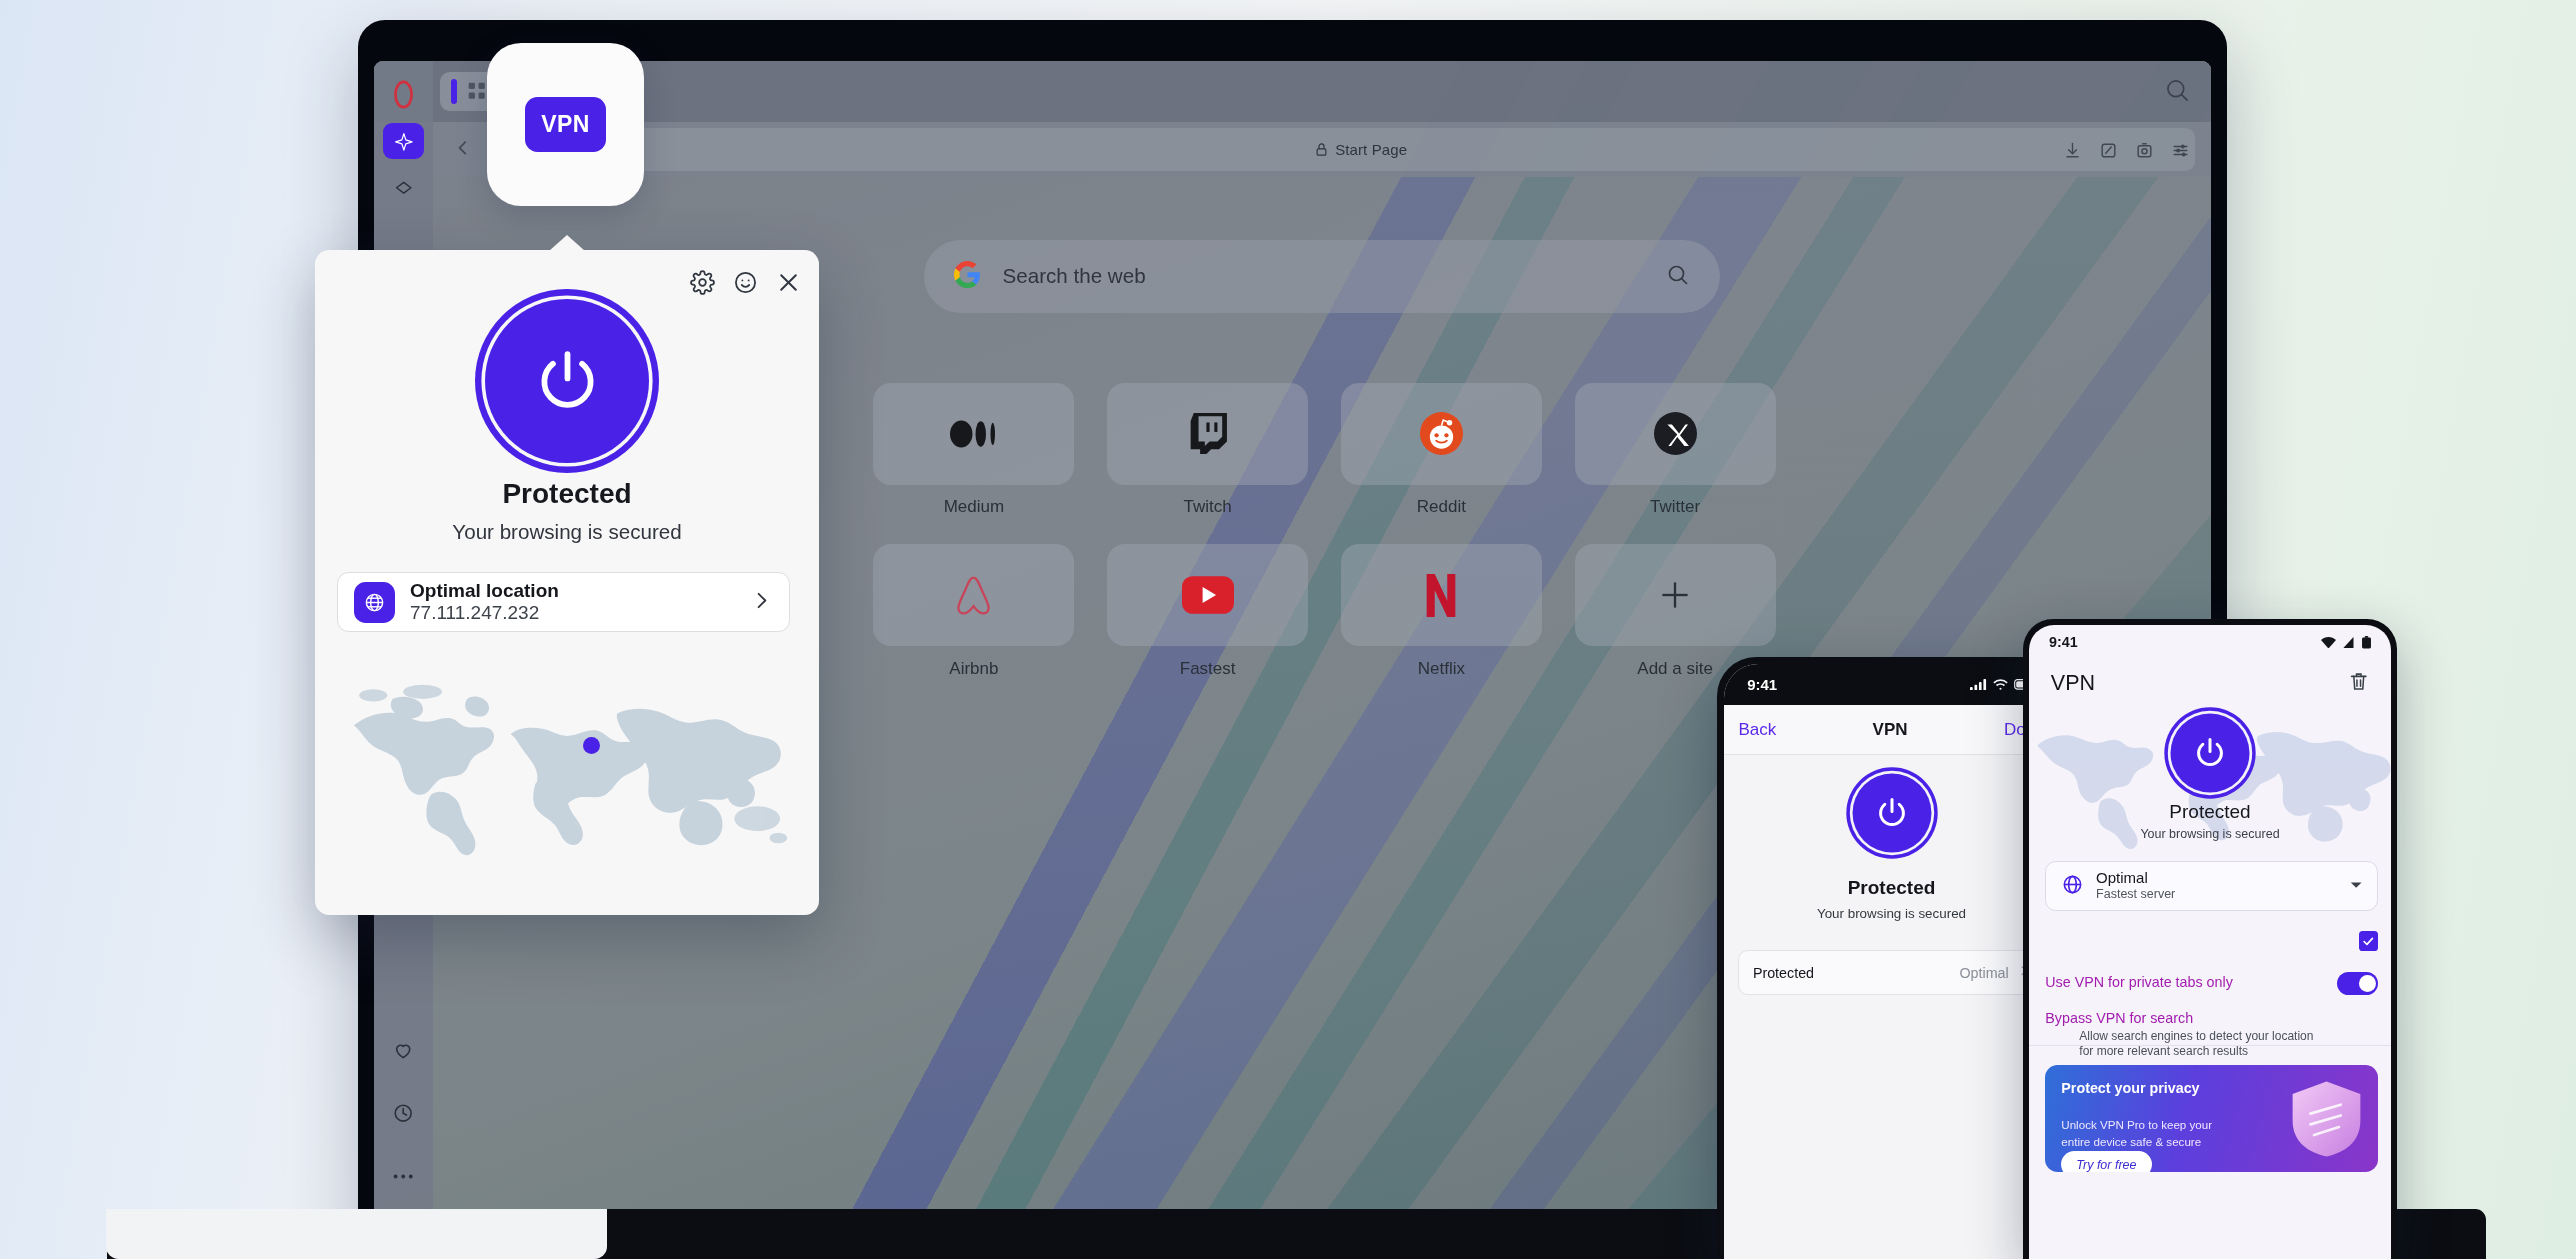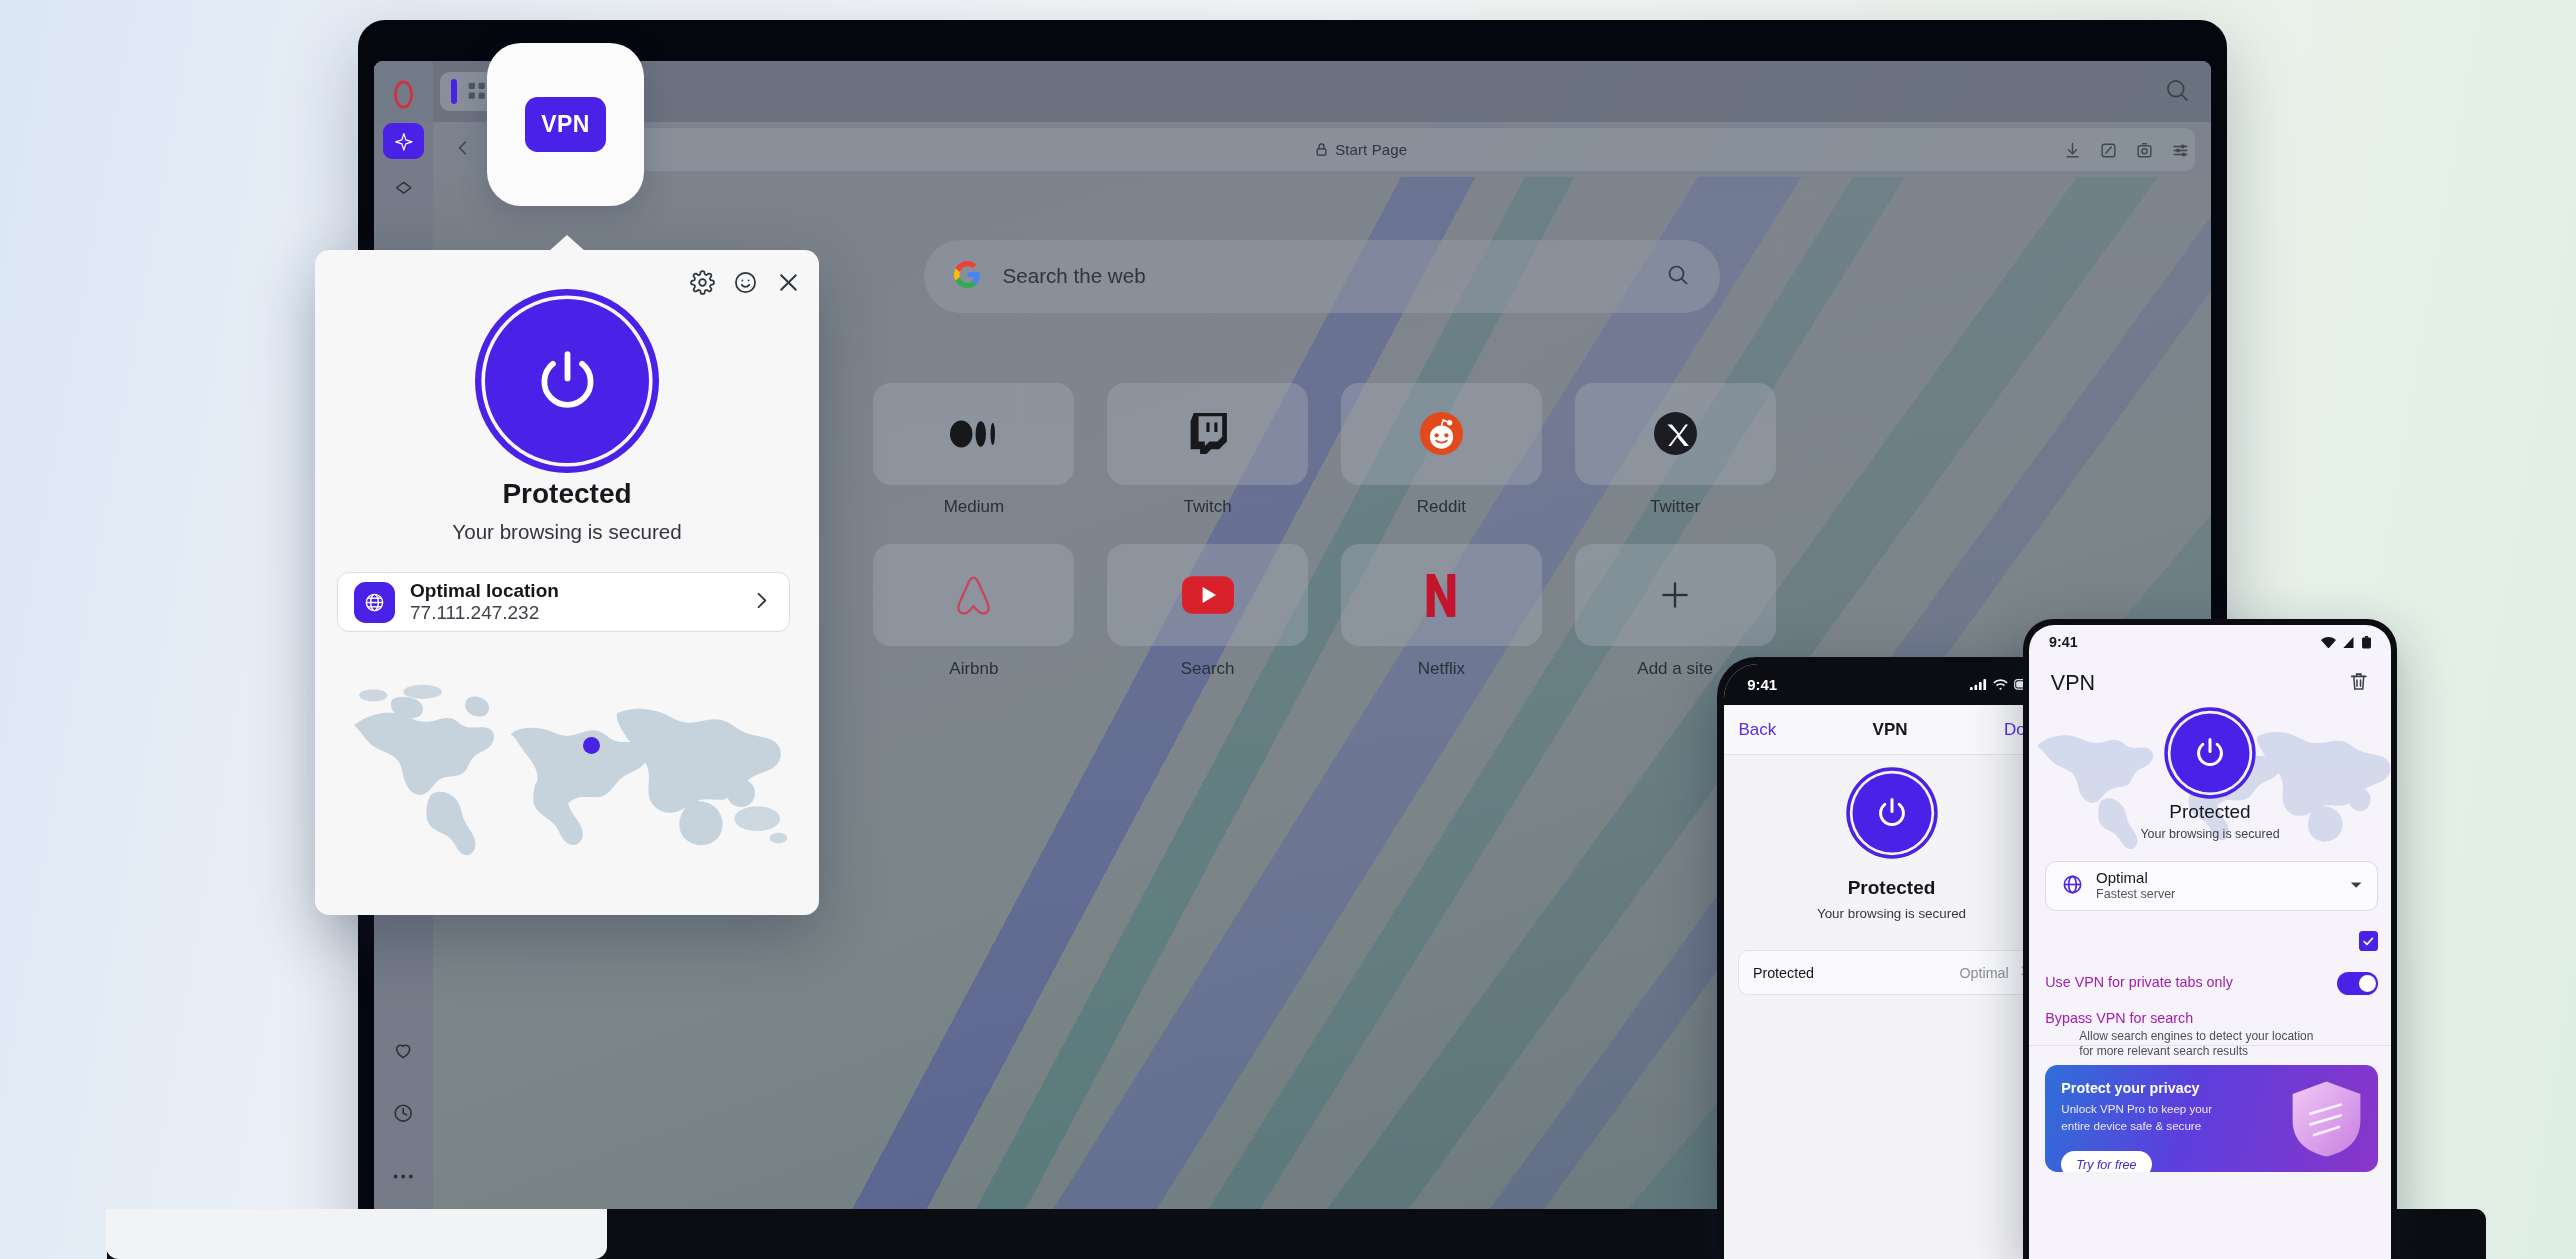--- a/index.html
+++ b/index.html
@@ -134,21 +134,21 @@
   .an-row-text{flex:1;padding-right:10.7px;}
   .an-row-title{font-size:14.3px;color:#a21caf;line-height:1.35;margin-top:44px;}
   .an-row-desc{font-size:12px;color:#4b5058;line-height:1.32;}
   .an-check{width:19.7px;height:19.7px;border-radius:3.6px;background:#4a21e6;display:flex;align-items:center;justify-content:center;flex:none;margin-top:1.8px;}
   .an-toggle{width:41px;height:22.4px;border-radius:11.6px;background:#4a21e6;position:relative;flex:none;margin-top:7.2px;}
   .an-toggle:after{content:"";position:absolute;right:2.7px;top:2.7px;width:17px;height:17px;border-radius:50%;background:#fff;}
   #an-divider{position:absolute;left:0;right:0;top:420px;height:0.9px;background:#e3e0ea;}
   #an-promo{position:absolute;left:16px;right:12.5px;top:440px;height:107px;border-radius:12.5px;overflow:hidden;
     background:linear-gradient(105deg,#2f6fd8 0%,#5b3fdd 42%,#8a35c9 100%);}
   #an-promo-t{position:absolute;left:16px;top:14.3px;font-size:14.3px;font-weight:bold;color:#fff;}
-  #an-promo-d{position:absolute;left:16px;top:36px;font-size:11.6px;color:#efe7ff;line-height:1.45;width:179px;}
+  #an-promo-d{position:absolute;left:16px;top:52px;font-size:11.6px;color:#efe7ff;line-height:1.45;width:179px;}
   #an-promo-btn{position:absolute;left:16px;top:86px;height:27px;border-radius:13.4px;background:#fff;display:flex;align-items:center;
     padding:0 15px;font-size:12.5px;color:#3b2ad0;font-style:italic;}
   #an-shield{position:absolute;right:12.5px;top:12.5px;}
 
   
   #laptop-base{left:107px;top:1209px;width:2379px;height:63px;background:#0b0d12;border-radius:10.7px;}
   #base-left{left:106px;top:1209px;width:501px;height:50px;background:#f2f3f5;border-radius:0 0 12.5px 12.5px;}
 
   
   #vpn-badge{left:487px;top:43px;width:157px;height:163px;background:#fbfbfc;border-radius:34px;
@@ -236,21 +236,21 @@
           </div>
           <div class="dial-label">Airbnb</div>
         </div>
         <div class="dial">
           <div class="dial-tile">
             <svg width="52" height="38" viewBox="0 0 58 42">
                 <rect x="0" y="0" width="58" height="42" rx="12" fill="#D8212B"></rect>
                 <path d="M23 12l15 9-15 9z" fill="#fff"></path>
               </svg>
           </div>
-          <div class="dial-label">Search</div>
+          <div class="dial-label">Fastest</div>
         </div>
         <div class="dial">
           <div class="dial-tile">
             <svg width="34" height="45" viewBox="0 0 38 50">
                 <path d="M3 1h9l14 30V1h9v48h-9L12 19v30H3z" fill="#C3142D"></path>
               </svg>
           </div>
           <div class="dial-label">Netflix</div>
         </div>
         <div class="dial">

